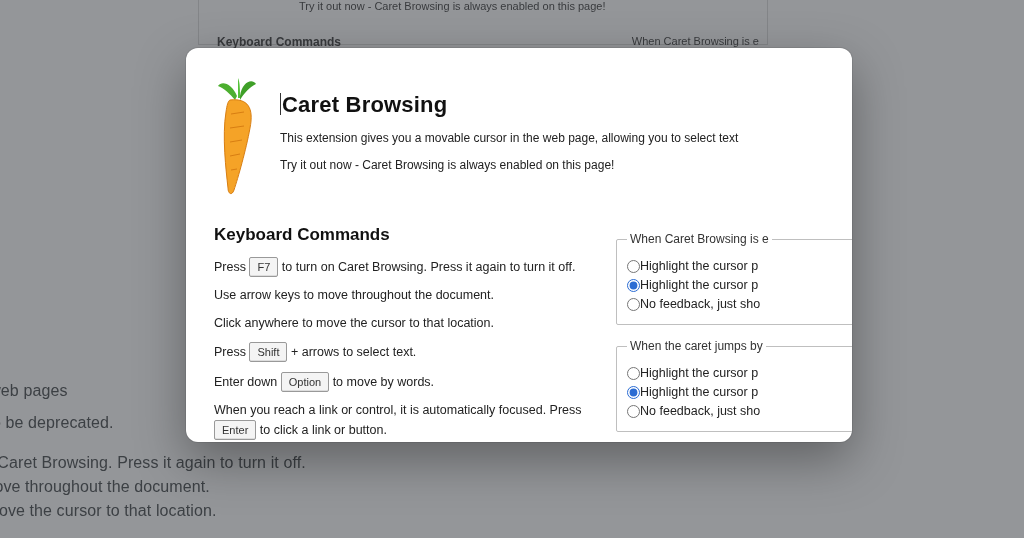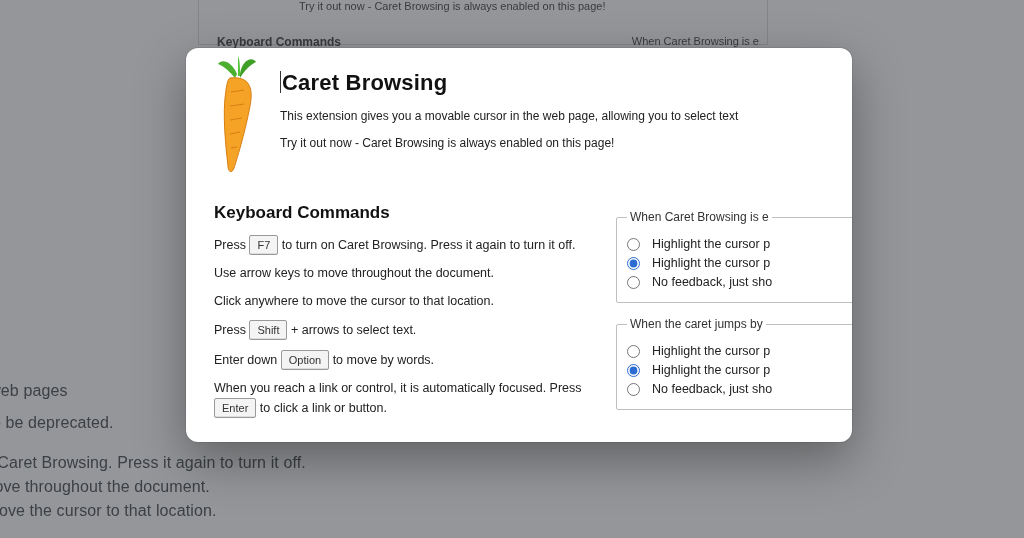--- a/index.html
+++ b/index.html
@@ -40,20 +40,21 @@
     position: absolute; left: 186px; top: 48px;
     width: 666px; height: 394px;
     background: #fff;
     border-radius: 12px;
     box-shadow: 0 18px 50px rgba(0,0,0,0.35), 0 0 0 1px rgba(0,0,0,0.08);
     overflow: hidden;
   }
   .dialog-inner {
     position: relative; width: 100%; height: 100%;
     padding: 18px 0 0 0;
+    margin-top: 22px;
   }
 
   
   .carrot-wrap {
     position: absolute; left: 18px; top: 8px; width: 70px; height: 120px;
   }
   .carrot-svg { width: 70px; height: 120px; }
 
   
   .hdr { position:absolute; left: 94px; top: 22px; right: 10px; }
@@ -84,21 +85,21 @@
   
   .fs-col {
     position:absolute; left: 430px; top: 162px; width: 260px;
     font-size: 12.5px; color:#222;
   }
   fieldset {
     border: 1px solid #bfbfbf; border-radius: 2px;
     padding: 8px 10px 8px 10px; margin-bottom: 14px;
   }
   legend { font-size: 12px; padding: 0 3px; color:#333; white-space: nowrap; }
-  .opt { display:flex; align-items:center; gap:12px; margin: 5px 0; white-space: nowrap; }
+  .opt { display:flex; align-items:center; gap:0; margin: 5px 0; white-space: nowrap; }
   .opt input[type=radio] { width:13px; height:13px; accent-color:#2b6cd3; }
   .opt label { font-size: 12.5px; }
 </style>
 </head>
 <body>
 
 <div class="bg-page">
 
   <p class="bg-p1">wse the text of web pages</p>
   <p class="bg-p2">s is scheduled to be deprecated.</p>

